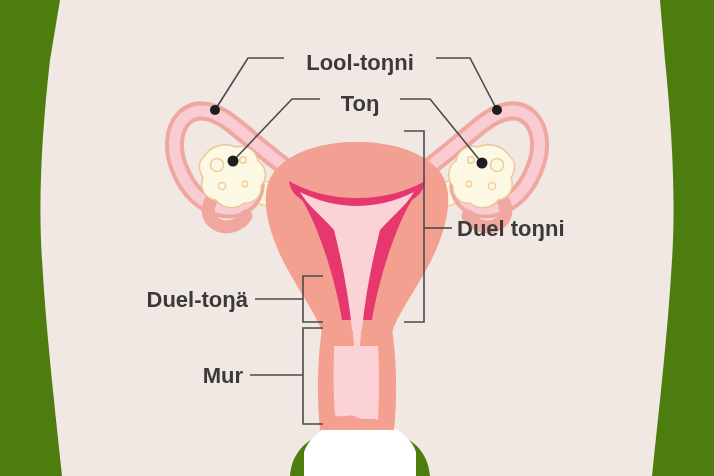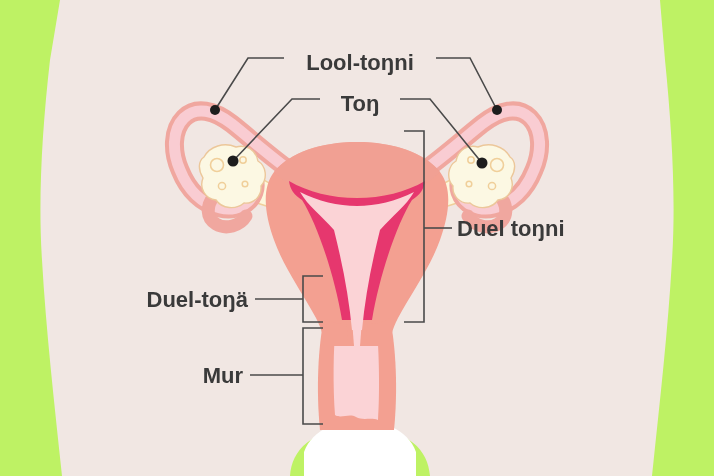--- a/index.html
+++ b/index.html
@@ -5,21 +5,21 @@
   html, body {
     margin: 0;
     padding: 0;
     background: #ffffff;
   }
   #stage {
     position: relative;
     width: 714px;
     height: 476px;
     overflow: hidden;
-    background: #bef264;
+    background: #4d7c0f;
     font-family: "Liberation Sans", sans-serif;
   }
   #diagram-svg {
     position: absolute;
     left: 0;
     top: 0;
     width: 714px;
     height: 476px;
   }
   .label-text {

